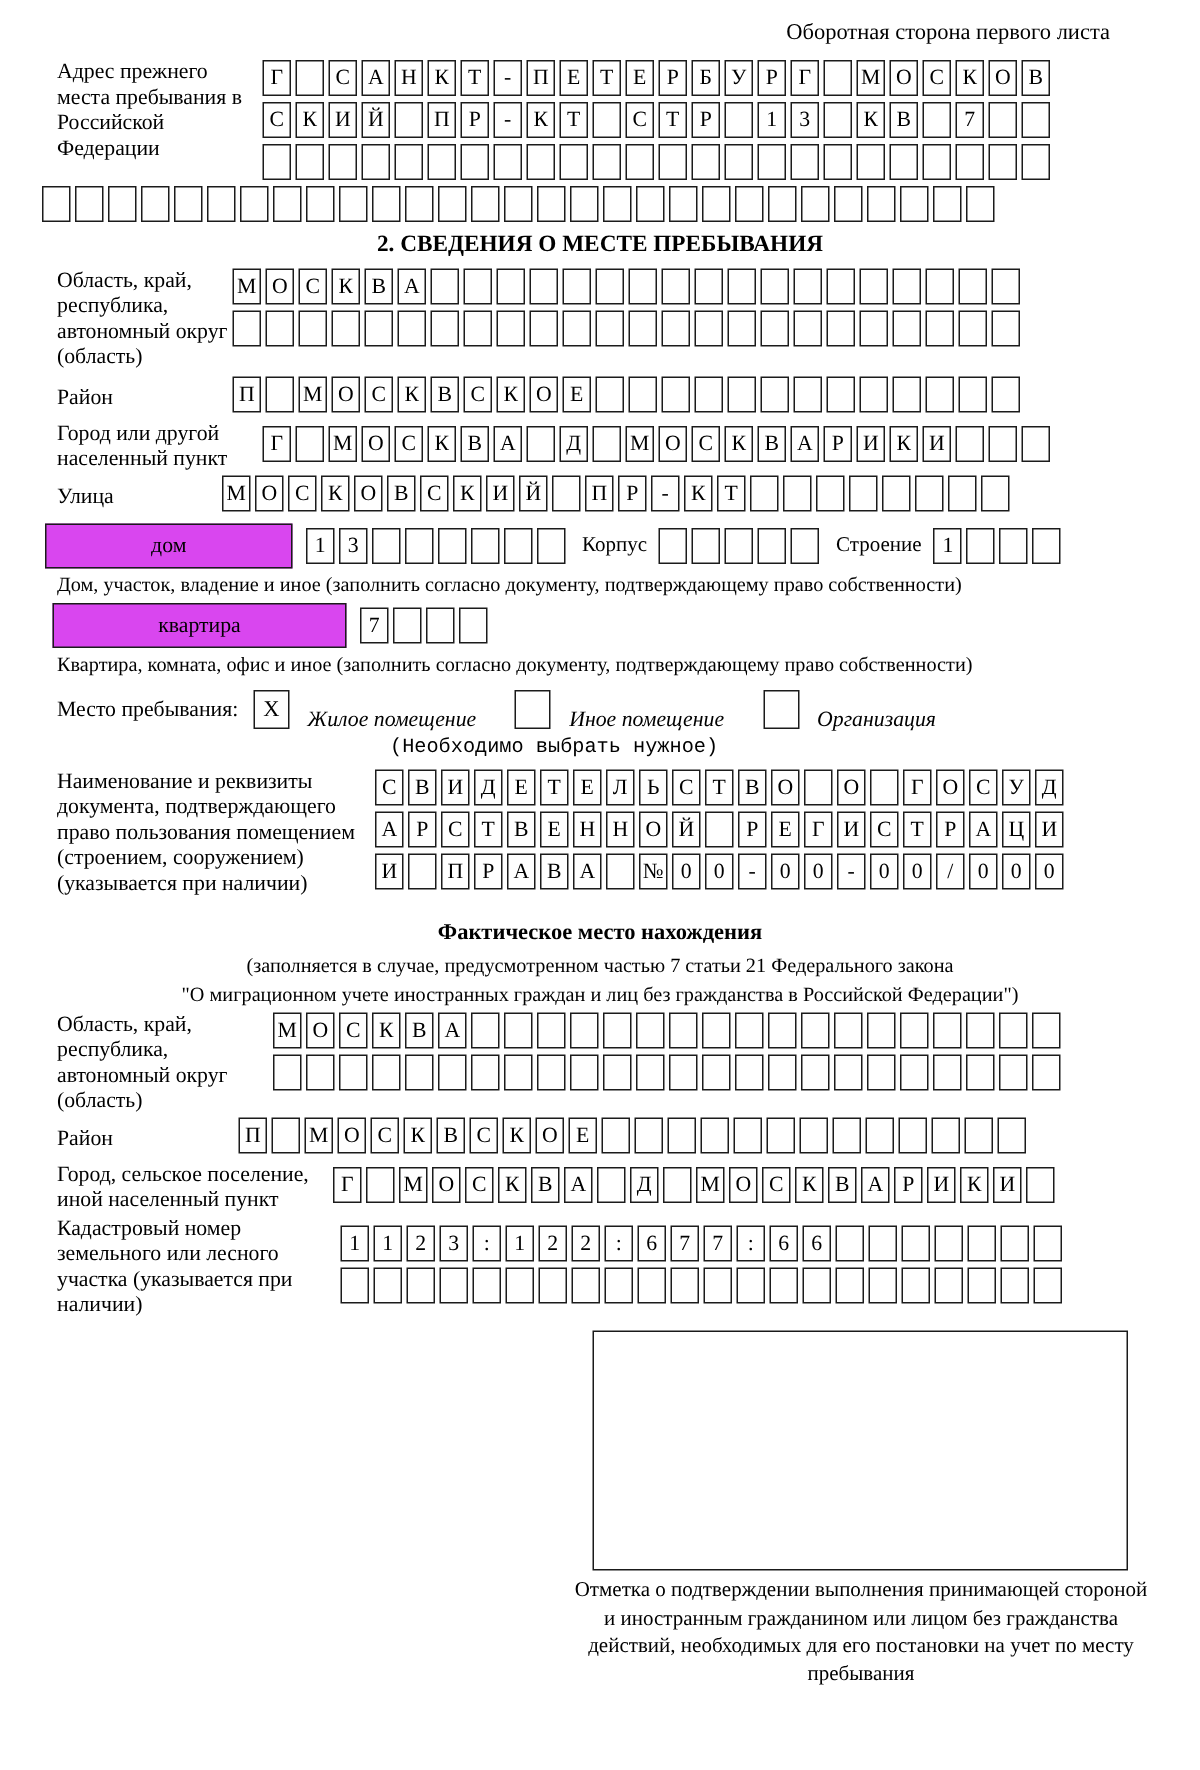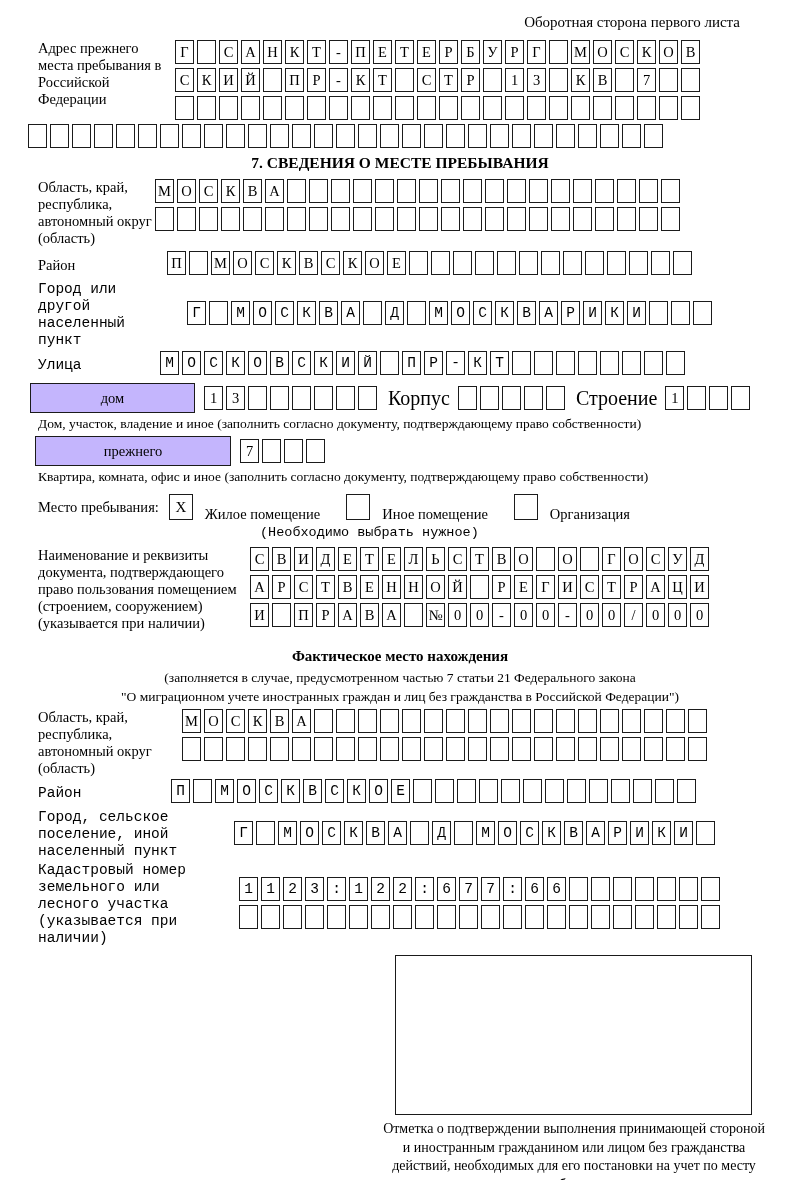--- a/index.html
+++ b/index.html
@@ -3,21 +3,21 @@
 <meta charset="utf-8">
 <style>
   * { box-sizing: border-box; }
   html, body { margin: 0; padding: 0; background: #fff; }
   body { width: 800px; font-family: "Liberation Serif", "DejaVu Serif", serif; color: #000; }
   .page { width: 800px; height: 1180px; padding: 14px 28px 0 28px; overflow: hidden; position: relative; }
 
   .header-note { text-align: right; font-size: 15px; padding-right: 32px; height: 18px; }
 
   .frow { display: flex; align-items: flex-start; }
-  .frow.vcenter { align-items: center; gap: 12px; }
+  .frow.vcenter { align-items: center; }
   .flabel { font-size: 14.5px; line-height: 17px; padding-left: 10px; flex: none; }
 
   .w-addr   { flex-basis: 147px; }
   .w-obl2   { flex-basis: 127px; }
   .w-rayon2 { flex-basis: 127px; }
   .w-city2  { flex-basis: 147px; }
   .w-street { flex-basis: 120px; }
   .w-doc    { flex-basis: 222px; }
   .w-obl3   { flex-basis: 154px; }
   .w-rayon3 { flex-basis: 131px; }
@@ -38,39 +38,39 @@
   .hint { font-size: 13.5px; line-height: 17px; }
   .hint.center { text-align: center; margin-top: 2px; }
   .hint.left { padding-left: 10px; margin-top: 2px; }
   .hint.choose { margin-left: 232px; margin-top: 1px; font-family: Liberation Mono, monospace; }
 
   .sec-title { text-align: center; font-weight: bold; font-size: 15.5px; margin-top: 6px; height: 19px; }
   .sec-title2 { text-align: center; font-weight: bold; font-size: 15px; margin-top: 16px; height: 19px; }
 
   .mt4 { margin-top: 4px; }
   .mt6 { margin-top: 6px; }
-  .mt2 { margin-top: 2px; font-family: Liberation Mono, monospace; }
+  .mt2 { margin-top: 2px; }
 
   .typebox {
-    height: 30px; border: 1.7px solid #1b1b1b; background: #c4b5fd;
+    height: 30px; border: 1.7px solid #1b1b1b; background: #d946ef;
     display: inline-flex; align-items: center; justify-content: center;
     font-size: 14.5px; flex: none; margin-right: 9px;
   }
   .typebox.house { width: 165px; margin-left: 2px; }
   .typebox.apt { width: 196px; margin-left: 7px; }
-  .inline-label { font-size: 20px; flex: none; margin: 0 8px; align-self: center; }
+  .inline-label { font-size: 14px; flex: none; margin: 0 8px; align-self: center; }
   .house-row .boxrow, .apt-row .boxrow { margin-bottom: 0; align-self: center; }
 
   .stay-row { margin-top: 6px; align-items: center; }
   .stay-label { font-size: 14.5px; padding-left: 10px; margin-right: 10px; }
   .chk {
     width: 24px; height: 26px; border: 1.6px solid #1b1b1b; flex: none;
     display: inline-flex; align-items: center; justify-content: center; font-size: 15px;
   }
-  .opt-label { font-size: 14.5px; margin: 15px 26px 0 12px; }
+  .opt-label { font-size: 14.5px; margin: 15px 26px 0 12px; font-style: italic; }
 
   .stamp-box {
     width: 357px; height: 160px; border: 1.8px solid #1a1a1a;
     margin: 8px 0 0 367px; background: #fff;
   }
   .stamp-caption {
     width: 390px; margin: 5px 0 0 351px; text-align: center;
     font-size: 14px; line-height: 18.5px;
   }
 </style>
@@ -189,21 +189,21 @@
       <span class="cbox"></span>
       <span class="cbox"></span>
       <span class="cbox"></span>
       <span class="cbox"></span>
       <span class="cbox"></span>
       <span class="cbox"></span>
       <span class="cbox"></span>
       <span class="cbox"></span>
     </div>
 
-  <div class="sec-title">7. СВЕДЕНИЯ О МЕСТЕ ПРЕБЫВАНИЯ</div>
+  <div class="sec-title">2. СВЕДЕНИЯ О МЕСТЕ ПРЕБЫВАНИЯ</div>
 
   <div class="frow mt6">
     <div class="flabel w-obl2">Область, край, республика, автономный округ (область)</div>
     <div class="block-rows">
       <div class="boxrow">
           <span class="cbox">М</span>
           <span class="cbox">О</span>
           <span class="cbox">С</span>
           <span class="cbox">К</span>
           <span class="cbox">В</span>
@@ -370,21 +370,21 @@
     <div class="boxrow">
         <span class="cbox">1</span>
         <span class="cbox"></span>
         <span class="cbox"></span>
         <span class="cbox"></span>
       </div>
   </div>
   <div class="hint left">Дом, участок, владение и иное (заполнить согласно документу, подтверждающему право собственности)</div>
 
   <div class="frow mt4 apt-row">
-    <div class="typebox apt">прежнего</div>
+    <div class="typebox apt">квартира</div>
     <div class="boxrow">
         <span class="cbox">7</span>
         <span class="cbox"></span>
         <span class="cbox"></span>
         <span class="cbox"></span>
       </div>
   </div>
   <div class="hint left">Квартира, комната, офис и иное (заполнить согласно документу, подтверждающему право собственности)</div>
 
   <div class="frow stay-row">

